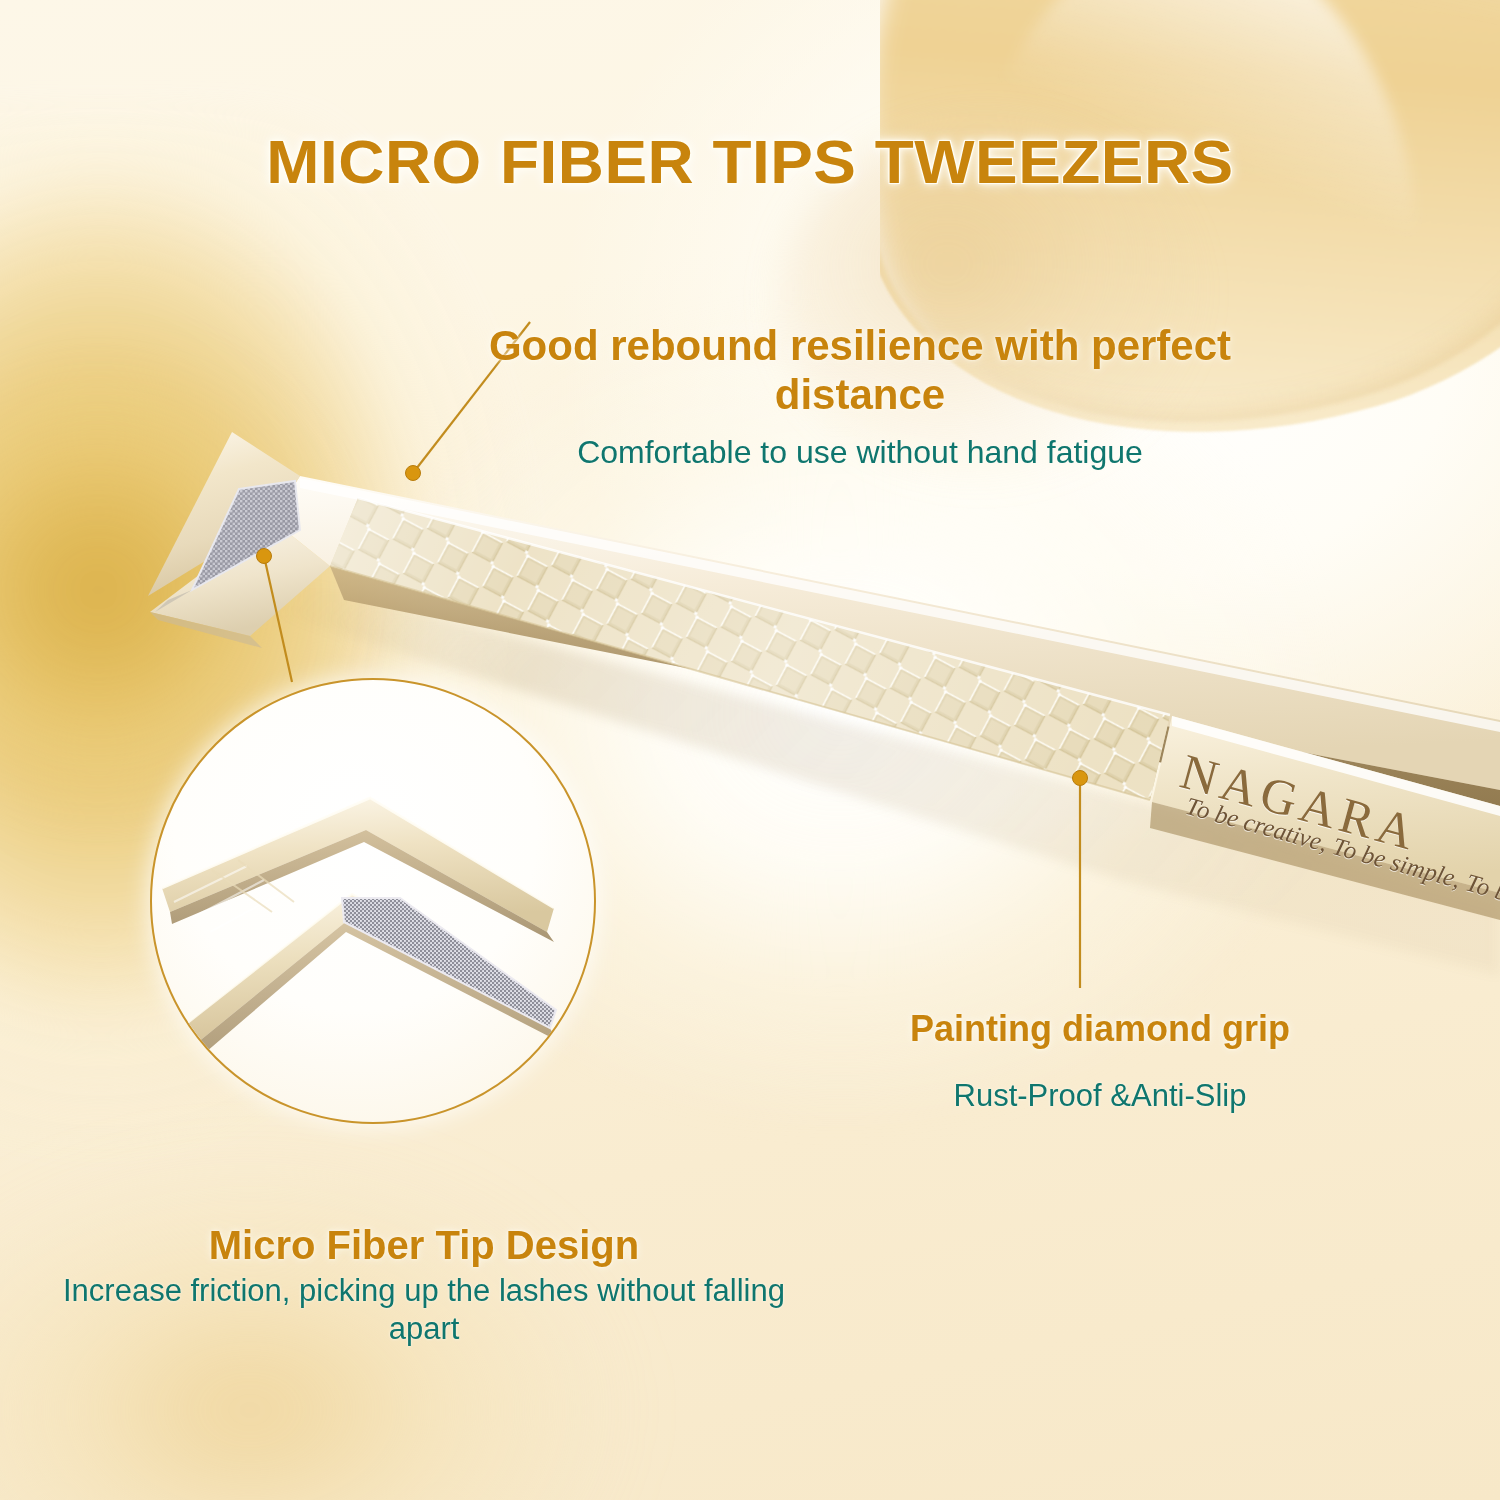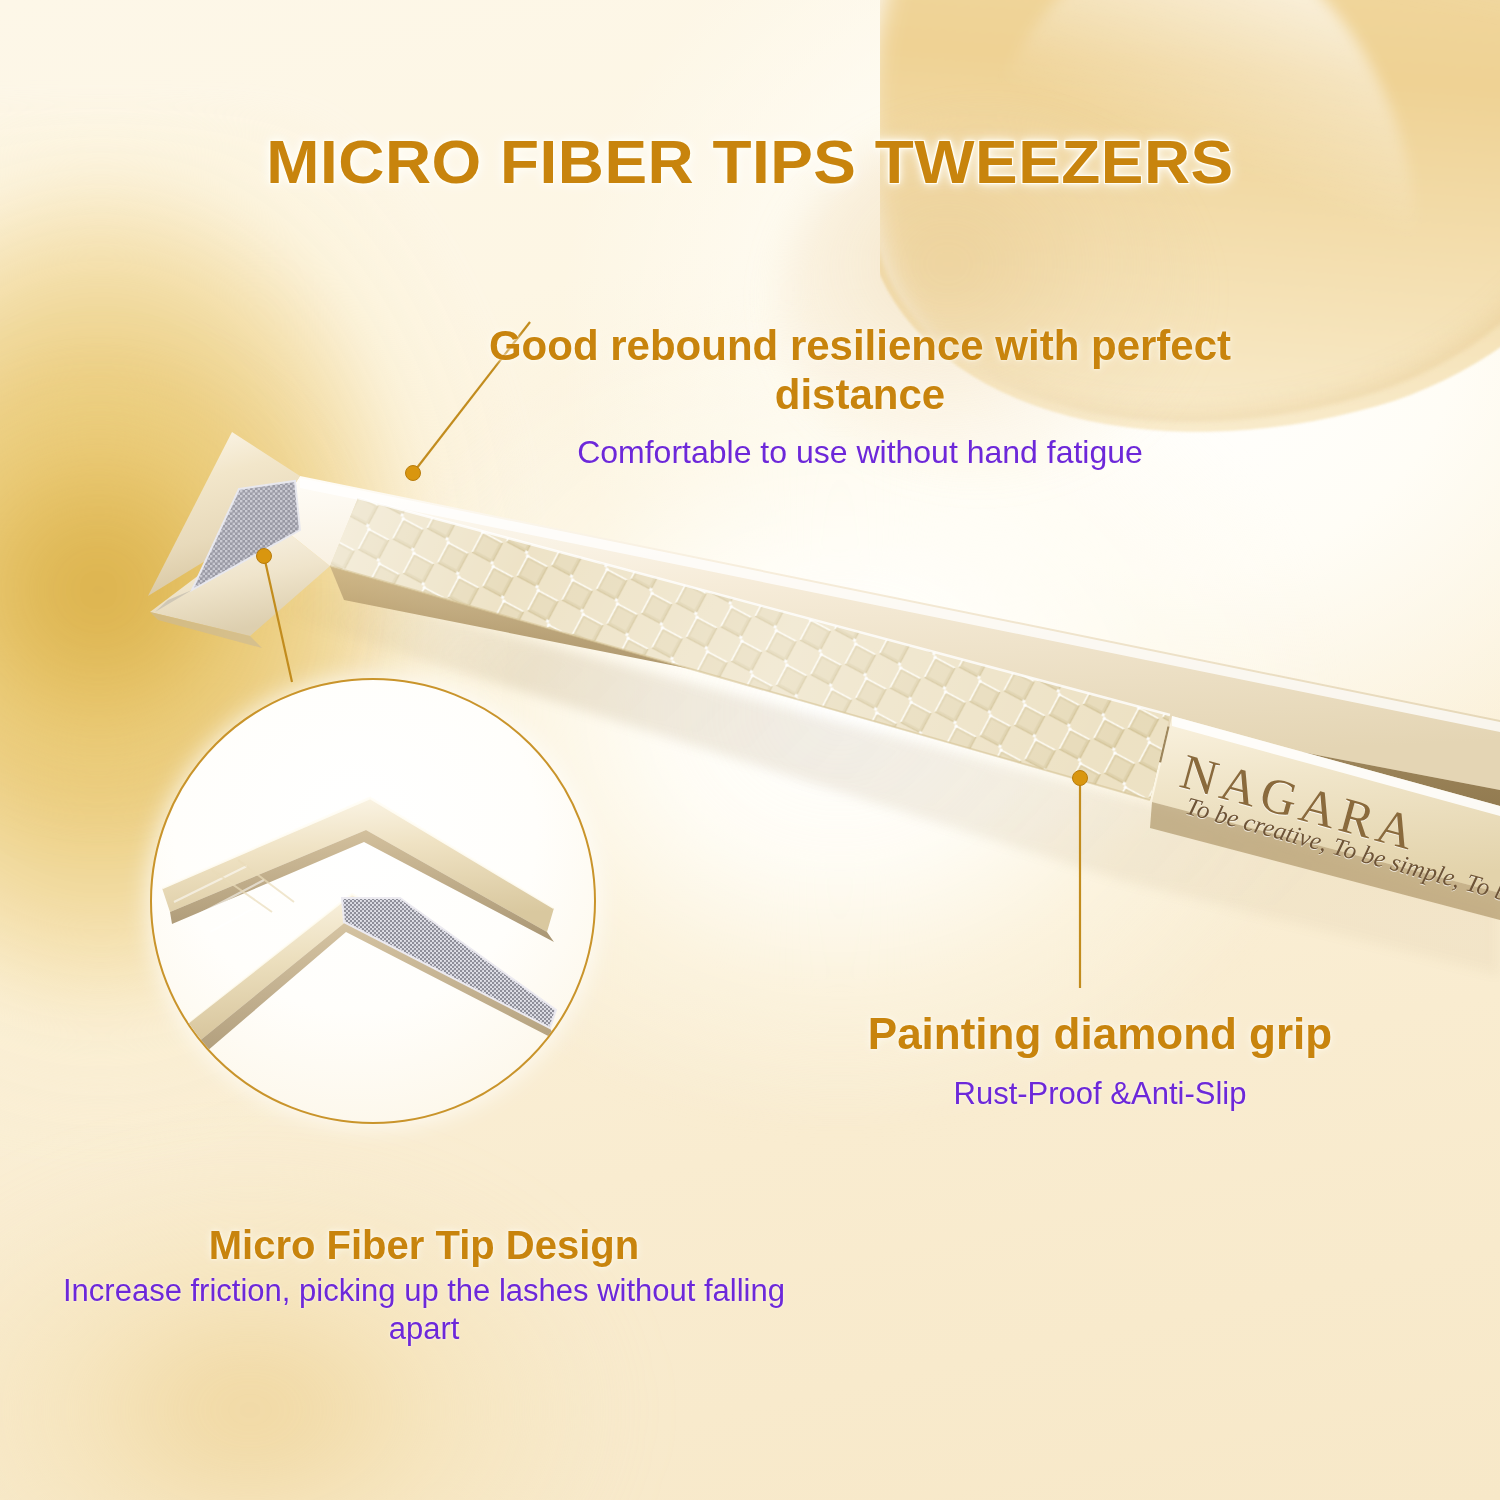--- a/index.html
+++ b/index.html
@@ -141,33 +141,33 @@
 
   
   .callout { position: absolute; }
   .callout .headline {
     color: #c8840d;
     font-weight: 700;
     line-height: 1.16;
     text-shadow: 0 0 3px rgba(255,253,244,0.95), 0 0 8px rgba(255,253,244,0.75);
   }
   .callout .subline {
-    color: #6d28d9;
+    color: #0f766e;
     font-weight: 400;
     line-height: 1.2;
     text-shadow: 0 0 3px rgba(255,253,244,0.9);
   }
 
   #callout-rebound { top: 292px; left: 470px; width: 780px; text-align: center; margin-top: 30px; }
   #callout-rebound .headline { font-size: 42px; }
   #callout-rebound .subline { font-size: 32px; margin-top: 14px; }
 
   #callout-grip { top: 1008px; left: 770px; width: 660px; text-align: center; }
-  #callout-grip .headline { font-size: 44px; }
-  #callout-grip .subline { font-size: 31px; margin-top: 16px; }
+  #callout-grip .headline { font-size: 36px; }
+  #callout-grip .subline { font-size: 31px; margin-top: 27px; }
 
   #callout-tip { top: 1222px; left: 44px; width: 760px; text-align: center; }
   #callout-tip .headline { font-size: 40px; }
   #callout-tip .subline { font-size: 31px; margin-top: 4px; }
 
   
   .leader-svg {
     position: absolute; inset: 0;
     width: 1500px; height: 1500px;
     pointer-events: none;

